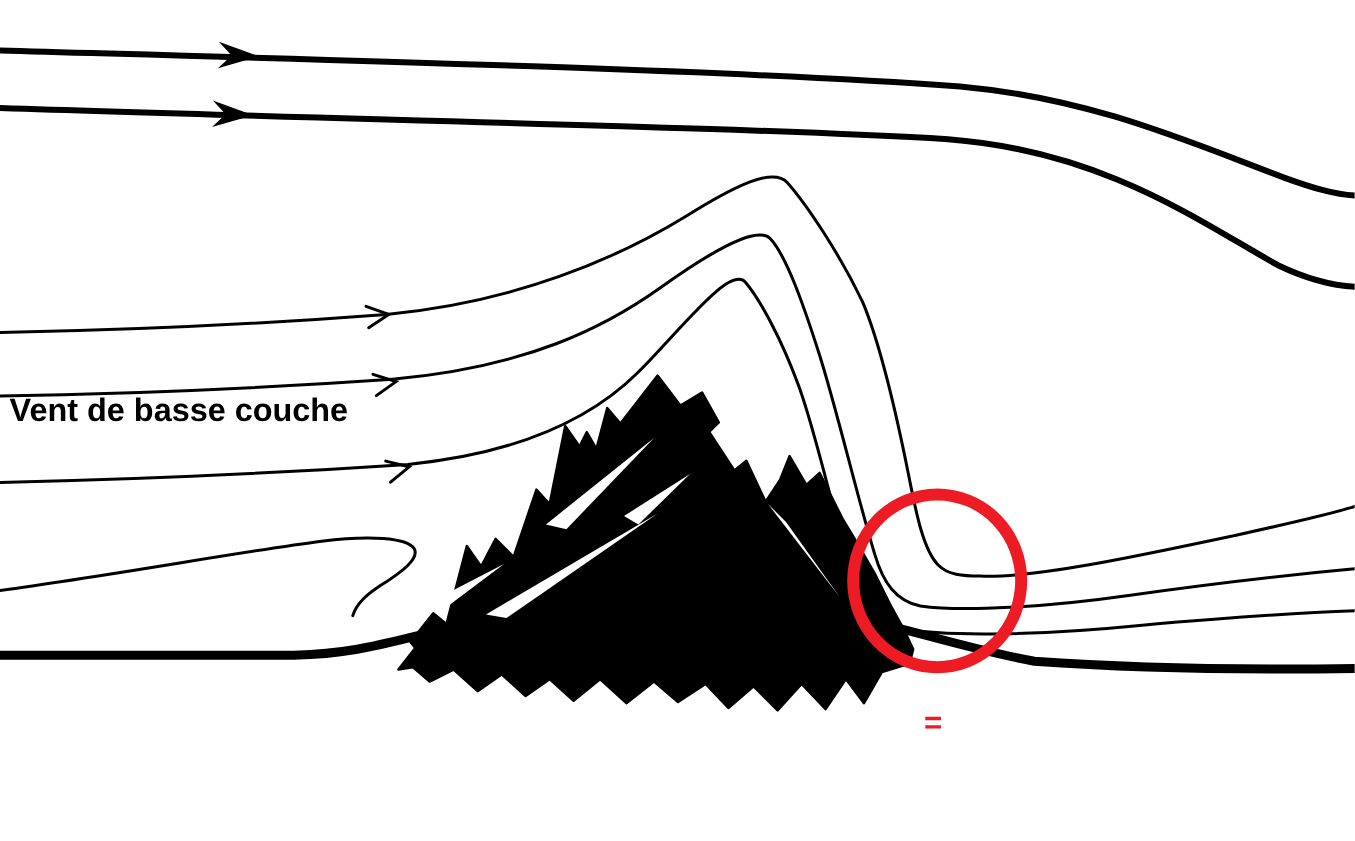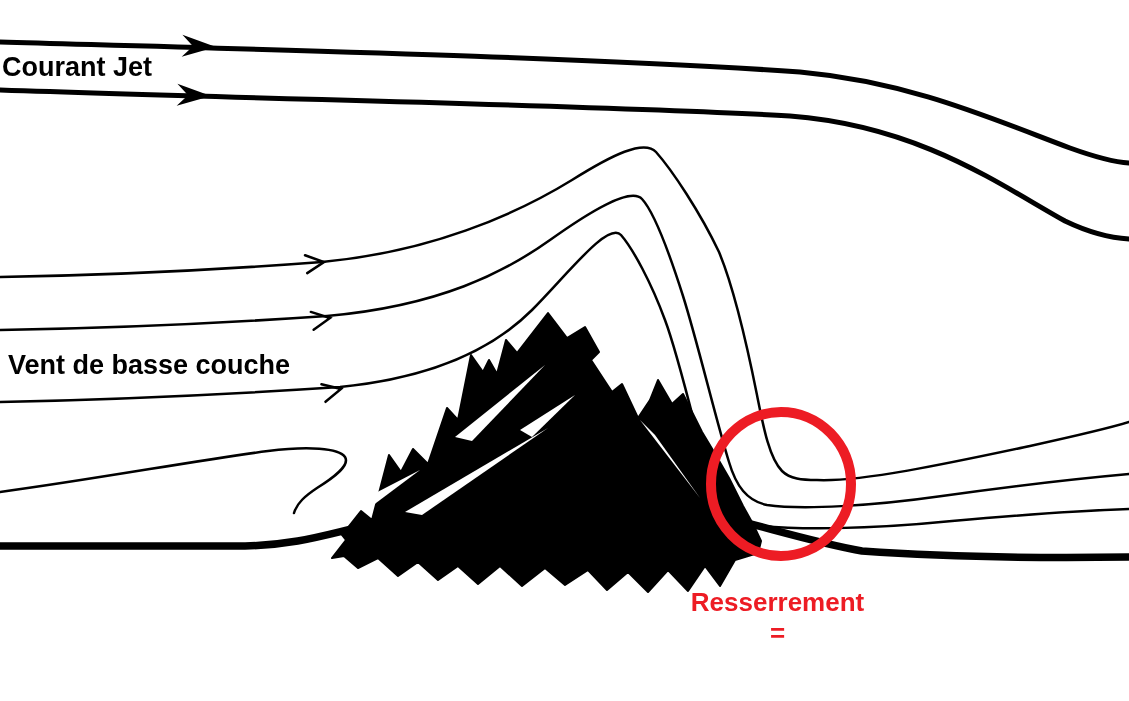--- a/index.html
+++ b/index.html
@@ -13,21 +13,21 @@
   #flow-svg{position:absolute;left:0;top:0;}
   .lbl{
     position:absolute;
     font-weight:bold;
     color:#000000;
     font-size:27px;
     white-space:nowrap;
     letter-spacing:0px;
   }
   #jet-label{left:2px;top:52px;}
-  #wind-label{left:8px;top:350px;}
+  #wind-label{left:8px;top:327px;}
   #annotation{
     position:absolute;
     left:645px;top:587px;width:265px;
     text-align:center;
     font-weight:bold;
     font-size:26px;
     line-height:31px;
     color:var(--accent,#ed1c24);
   }
   #annotation div{margin:0;padding:0;}
@@ -104,22 +104,20 @@
 
     <path d="M 405,512 L 548,428 L 422,515 Z" fill="#fff"></path>
     <path d="M 455,437 L 545,365 L 472,441 Z" fill="#fff"></path>
     <path d="M 640,420 L 700,498 L 655,435 Z" fill="#fff"></path>
     <path d="M 362,500 L 420,470 L 372,506 Z" fill="#fff"></path>
     <path d="M 520,430 L 575,395 L 532,437 Z" fill="#fff"></path>
 
     <ellipse cx="781" cy="484" rx="70" ry="72" fill="none" stroke="#ed1c24" stroke-width="10"></ellipse>
   </svg>
 
-  <div id="jet-label" class="lbl">Courant Jet</div>
 
   <div id="wind-label" class="lbl">Vent de basse couche</div>
 
   <div id="annotation">
-    <div>Resserrement</div>
     <div>=</div>
   </div>
 
 </div>
 
 </body></html>

